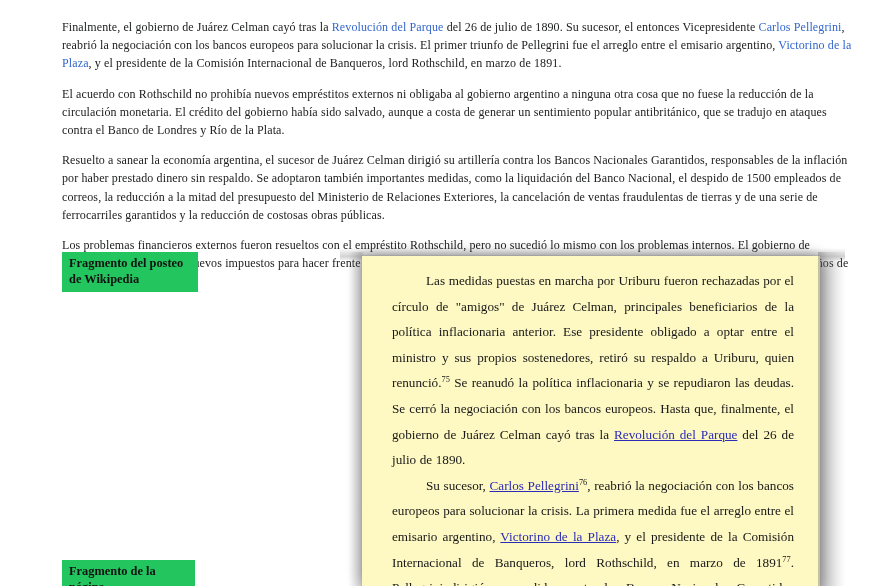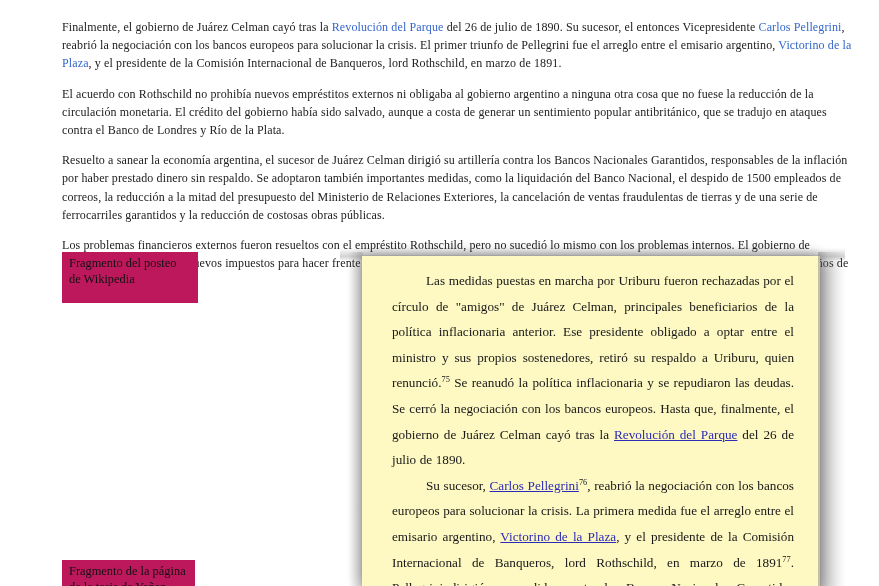--- a/index.html
+++ b/index.html
@@ -35,27 +35,27 @@
   }
   .wiki-para:last-child { margin-bottom: 0; }
   .wlink {
     color: #3366cc;
     text-decoration: none;
   }
 
   
   .tag-label {
     position: absolute;
-    background: #be185d;
+    background: #22c55e;
     font-family: "Liberation Serif", serif;
-    font-weight: normal;
+    font-weight: bold;
     font-size: 12.4px;
     line-height: 15.5px;
     color: #111111;
-    padding: 4px 6px 16px 7px;
+    padding: 4px 6px 5px 7px;
     box-sizing: border-box;
     white-space: pre-line;
   }
   #tag-wikipedia {
     left: 62px;
     top: 252px;
     width: 136px;
   }
   #tag-tesis {
     left: 62px;

